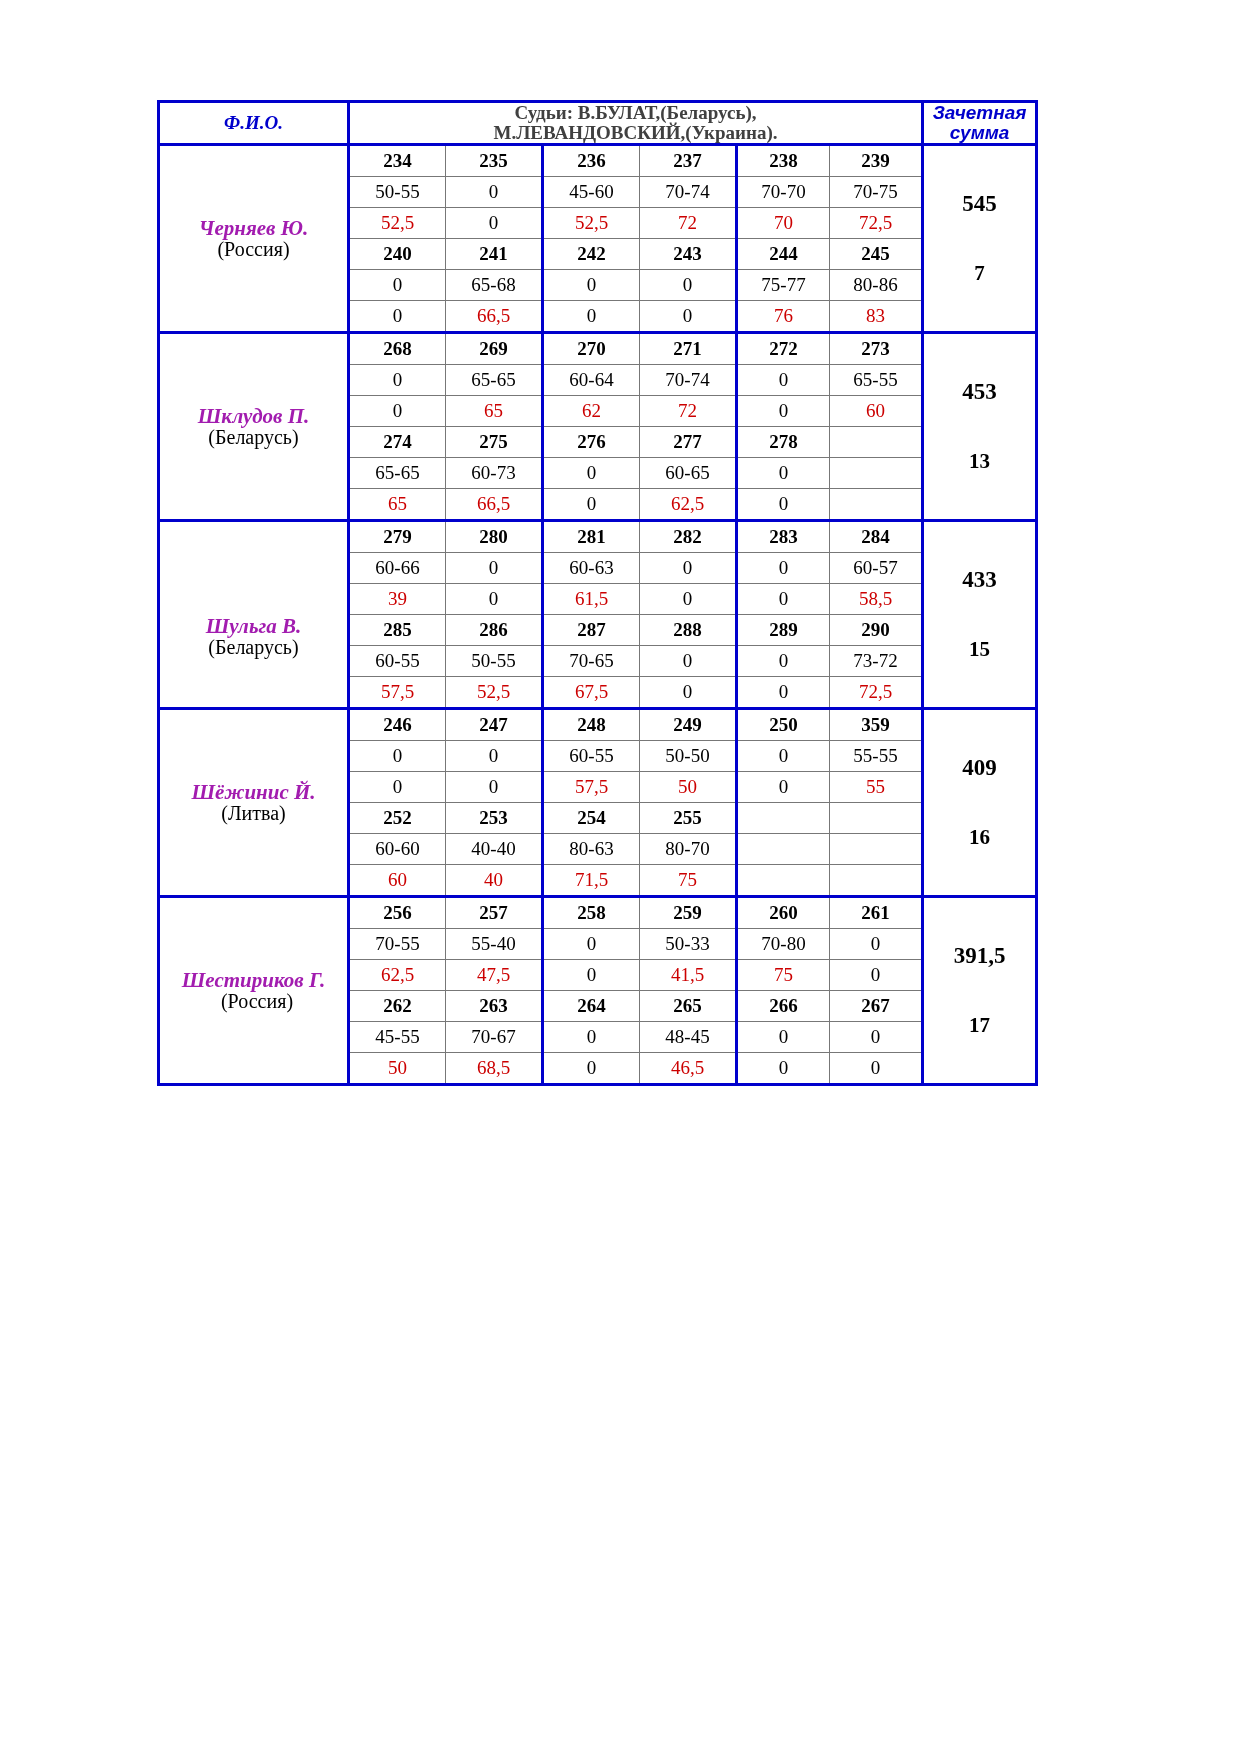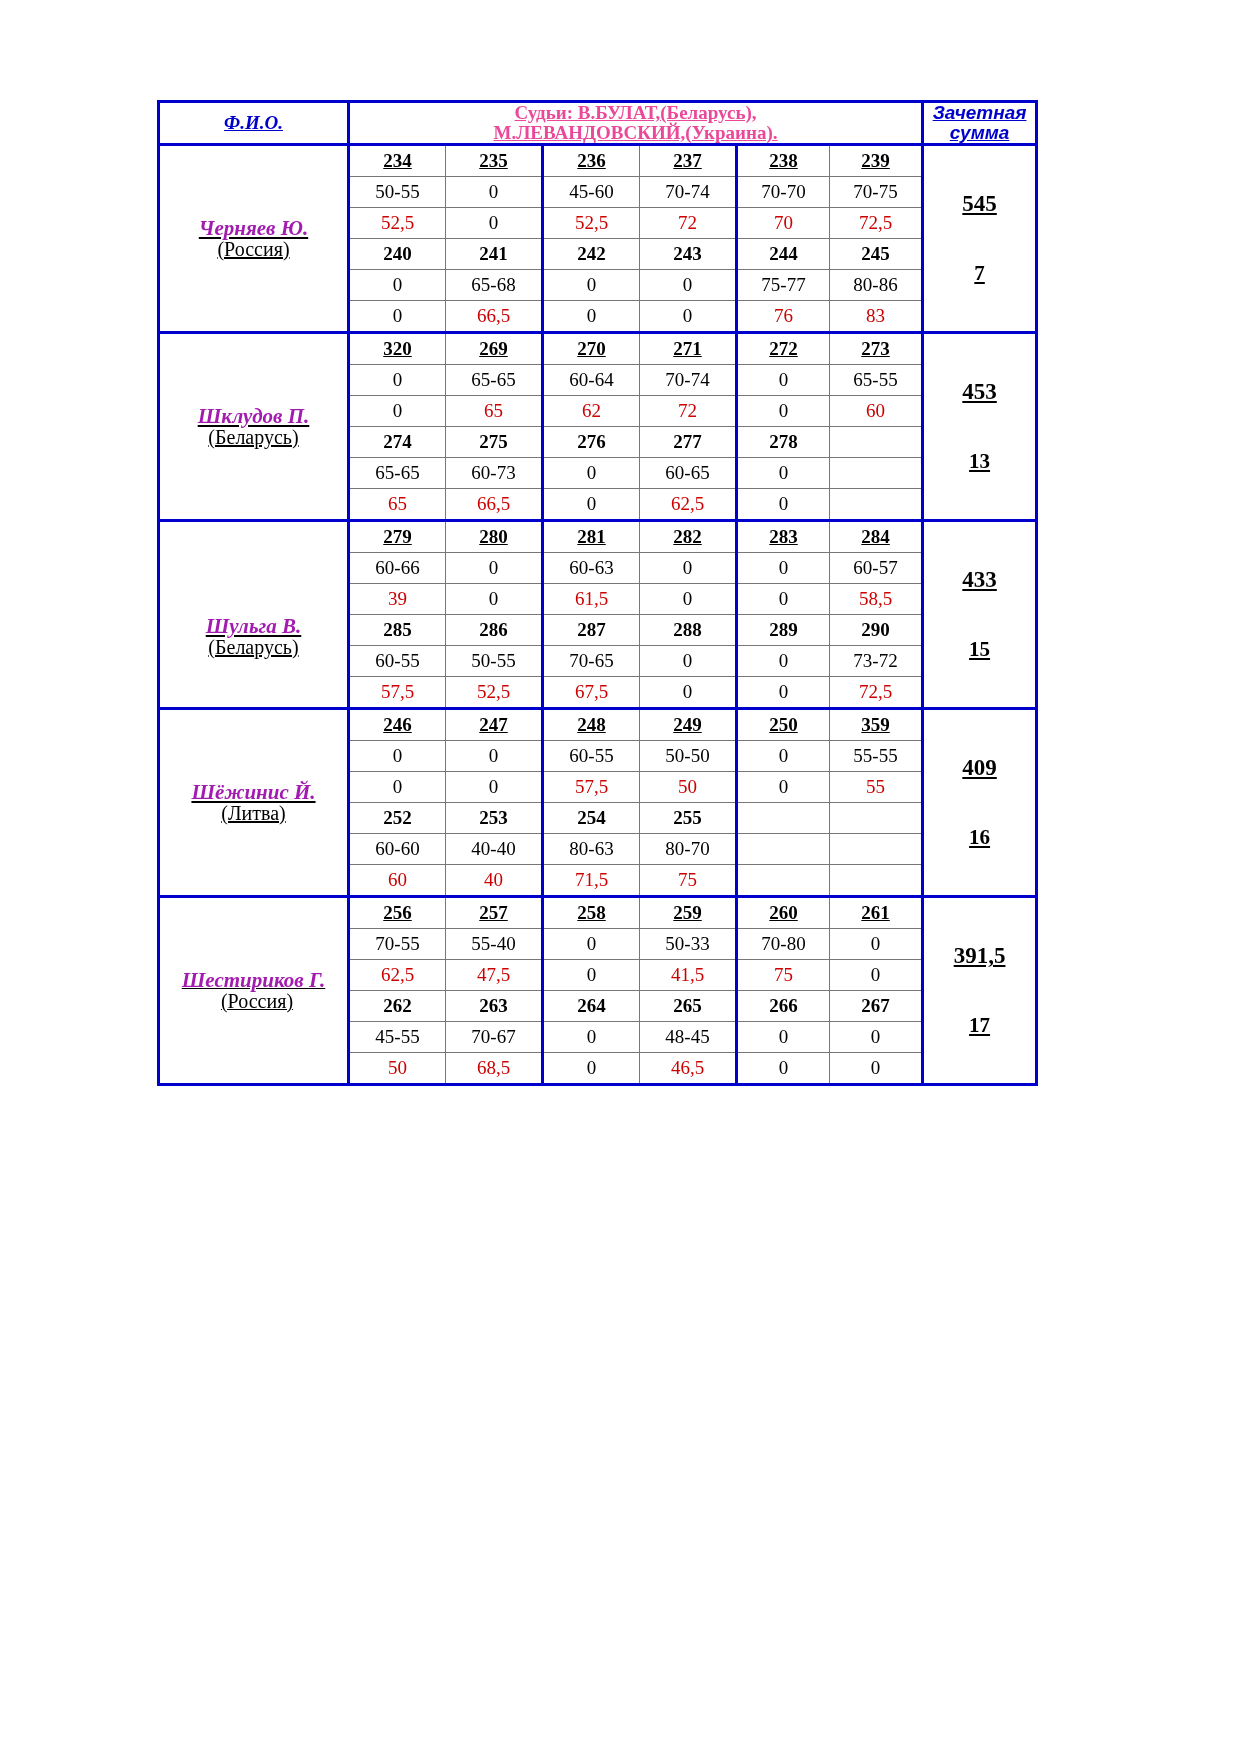--- a/index.html
+++ b/index.html
@@ -42,40 +42,40 @@
     padding: 0;
     text-align: center;
     vertical-align: middle;
     font-size: 19px;
     line-height: 1.05;
     height: 30px;
     background: #fff;
   }
 
   
-  .bt-blue { border-top: 3px solid #0000cc !important; text-decoration: underline; }
+  .bt-blue { border-top: 3px solid #0000cc !important; }
   .bb-blue { border-bottom: 3px solid #0000cc !important; }
   .bl-blue { border-left: 3px solid #0000cc !important; }
   .br-blue { border-right: 3px solid #0000cc !important; }
 
   .bb-grey-thick { border-bottom: 2px solid #777 !important; }
 
   
   .hdr-fio {
     font-family: "Liberation Serif", serif;
     color: #0000cc;
     font-weight: bold;
     font-style: italic;
     font-size: 23px;
     height: 95px;
     vertical-align: top;
     padding-top: 18px;
   }
   .hdr-judges {
-    color: #ec4899;
+    color: #404040;
     font-weight: bold;
     font-size: 20px;
     height: 95px;
     vertical-align: top;
     padding-top: 18px;
     line-height: 1.35;
   }
   .hdr-sum {
     color: #0000cc;
     font-weight: bold;
@@ -225,21 +225,21 @@
             <td class="r-pts zero bb-grey-thick">0</td>
             <td class="r-pts zero br-blue bb-grey-thick">0</td>
             <td class="r-pts bb-grey-thick">76</td>
             <td class="r-pts br-blue bb-grey-thick">83</td>
           </tr>
           <tr>
             <td class="name-cell bl-blue br-blue bt-blue" rowspan="6">
               <div class="nm" style="display: block;">Шклудов П.</div>
               <div class="cn line2">(Беларусь)</div>
             </td>
-            <td class="r-id bl-blue bt-blue">320</td>
+            <td class="r-id bl-blue bt-blue">268</td>
             <td class="r-id br-blue bt-blue">269</td>
             <td class="r-id bt-blue">270</td>
             <td class="r-id br-blue bt-blue">271</td>
             <td class="r-id bt-blue">272</td>
             <td class="r-id br-blue bt-blue">273</td>
             <td class="total-cell bt-blue br-blue" rowspan="6">
               <span class="tot">453</span>
               <span class="rank">13</span>
             </td>
           </tr>

